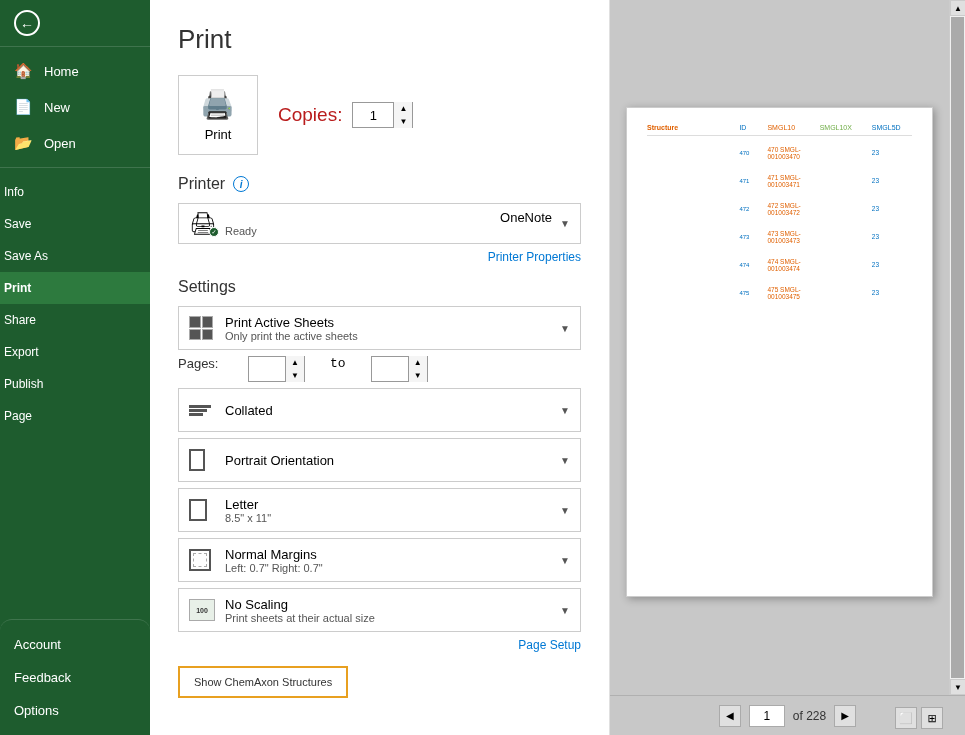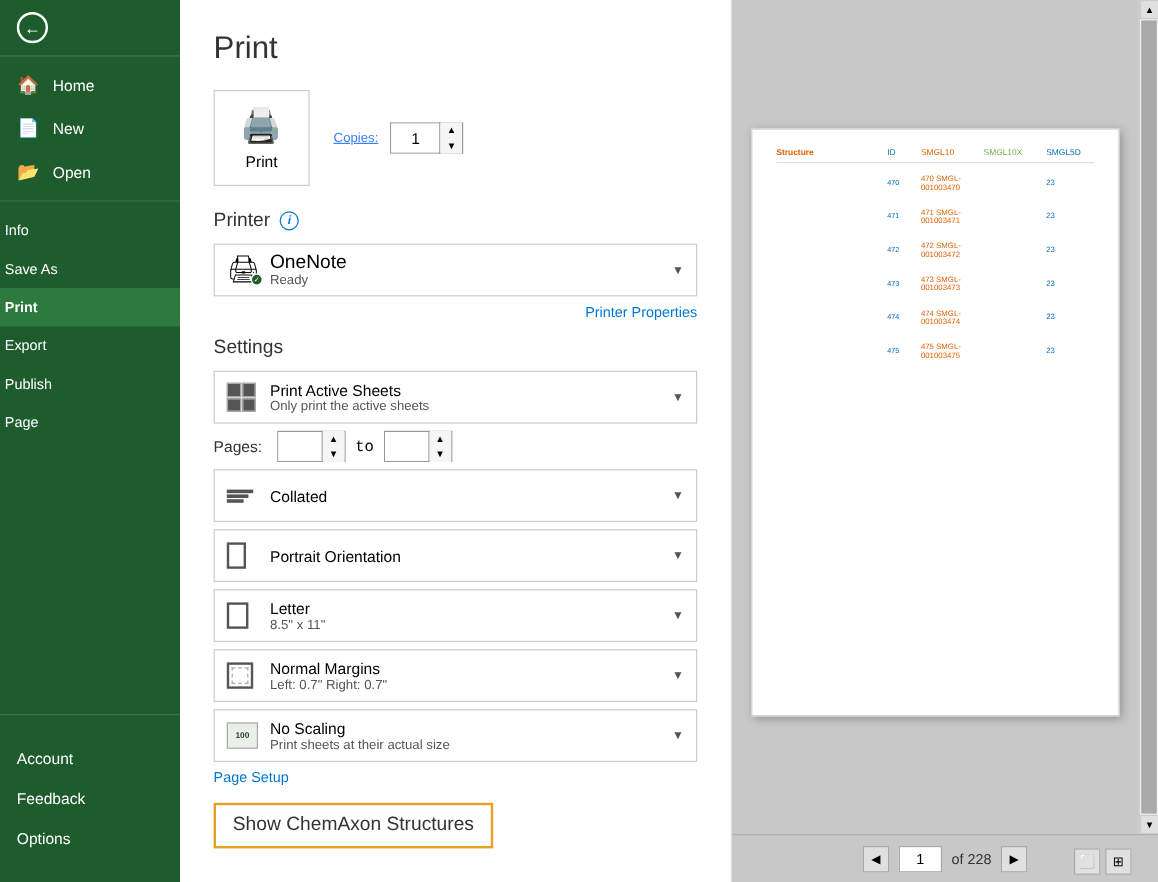--- a/index.html
+++ b/index.html
@@ -41,22 +41,23 @@
     .sidebar-menu {
       padding: 8px 0;
       flex: 1;
     }
     .sidebar-menu-item {
       padding: 9px 4px; cursor: pointer; color: white; font-size: 12px;
     }
     .sidebar-menu-item.active { background: #2d7a3e; font-weight: 600; }
 
     .sidebar-bottom {
-      padding: 20px 0;
+      padding: 8px 0;
       border-top: 1px solid rgba(255,255,255,0.15);
+      border-radius: 12px;
     }
     .sidebar-bottom-item {
       padding: 9px 14px; cursor: pointer; color: white; font-size: 13px;
     }
 
     
     .main-content {
       flex: 1;
       background: white;
       display: flex;
@@ -92,21 +93,21 @@
     .print-btn-box {
       width: 80px; height: 80px; border: 1px solid #ccc; display: flex;
       flex-direction: column; align-items: center; justify-content: center;
       cursor: pointer; gap: 6px; background: white;
     }
     .print-icon { font-size: 28px; }
 
     .copies-row {
       display: flex; align-items: center; gap: 10px;
     }
-    .copies-label { font-size: 11px; color: #3b82f6; text-decoration: underline; }
+    .copies-label { font-size: 19px; color: #b91c1c; }
     .copies-input {
       display: flex; align-items: center; border: 1px solid #999; height: 26px;
     }
     .copies-input input {
       width: 40px; border: none; outline: none; text-align: center; font-size: 13px; height: 100%;
     }
     .copies-spinner {
       display: flex; flex-direction: column; border-left: 1px solid #999;
     }
     .spinner-btn {
@@ -131,58 +132,58 @@
     }
     .printer-icon-wrap { position: relative; }
     .printer-icon { font-size: 22px; }
     .printer-ready-dot {
       position: absolute; bottom: 0; right: -2px;
       width: 10px; height: 10px; background: #1e5c2e; border-radius: 50%;
       border: 1.5px solid white; display: flex; align-items: center; justify-content: center;
     }
     .printer-ready-dot::after { content: '✓'; color: white; font-size: 6px; }
     .printer-info { flex: 1; }
-    .printer-name { font-size: 16px; font-weight: 500; }
+    .printer-name { font-size: 13px; font-weight: 500; text-align: right; }
     .printer-status { font-size: 11px; color: #555; }
     .dropdown-arrow { color: #555; font-size: 10px; }
 
     .printer-props-link {
       color: #0078d4; text-decoration: none; font-size: 12px; cursor: pointer; display: block; text-align: right;
     }
 
     
     .settings-dropdown {
       border: 1px solid #ccc; display: flex; align-items: center;
       gap: 8px; cursor: pointer; margin-bottom: 6px; background: white;
       padding: 4px 10px; min-height: 44px;
     }
     .dropdown-icon { font-size: 18px; min-width: 28px; text-align: center; }
     .dropdown-text { flex: 1; }
     .dropdown-main { font-size: 13px; }
     .dropdown-sub { font-size: 11px; color: #555; }
 
     .pages-row {
-      display: flex; align-items: center; gap: 8px; margin-bottom: 6px;
+      display: flex; align-items: flex-start; gap: 25px; margin-bottom: 6px;
     }
     .pages-label { font-size: 13px; color: #333; width: 45px; }
     .pages-input-wrap {
       border: 1px solid #999; display: flex; align-items: center; height: 26px;
     }
     .pages-input-wrap input {
       width: 36px; border: none; outline: none; font-size: 12px; height: 100%; text-align: center;
     }
     .pages-to { font-size: 13px; font-family: Liberation Mono, monospace; }
 
     .page-setup-link {
       color: #0078d4; text-decoration: none; font-size: 12px; cursor: pointer;
-      display: block; margin-top: 6px;
+      display: block; text-align: right; margin-top: 6px;
     }
 
     .show-btn {
-      border: 2px solid #e8a020; padding: 8px 14px; font-size: 16px;
+      border: 2px solid #e8a020; padding: 8px 14px; font-size: 11px;
       cursor: pointer; background: white; color: #333; margin-top: 14px;
       display: inline-block;
     }
 
     
     .preview-panel {
       flex: 1;
       background: #c8c8c8;
       display: flex;
       flex-direction: column;
@@ -294,24 +295,30 @@
       <span class="nav-icon">📂</span>
       <span>Open</span>
     </div>
   </div>
 
   <div class="sidebar-menu">
     <div class="sidebar-menu-item">
       <span>Info</span>
     </div>
     <div class="sidebar-menu-item">
+      <span>Save</span>
+    </div>
+    <div class="sidebar-menu-item">
       <span>Save As</span>
     </div>
     <div class="sidebar-menu-item active">
       <span>Print</span>
+    </div>
+    <div class="sidebar-menu-item">
+      <span>Share</span>
     </div>
     <div class="sidebar-menu-item">
       <span>Export</span>
     </div>
     <div class="sidebar-menu-item">
       <span>Publish</span>
     </div>
     <div class="sidebar-menu-item">
       <span>Page</span>
     </div>

